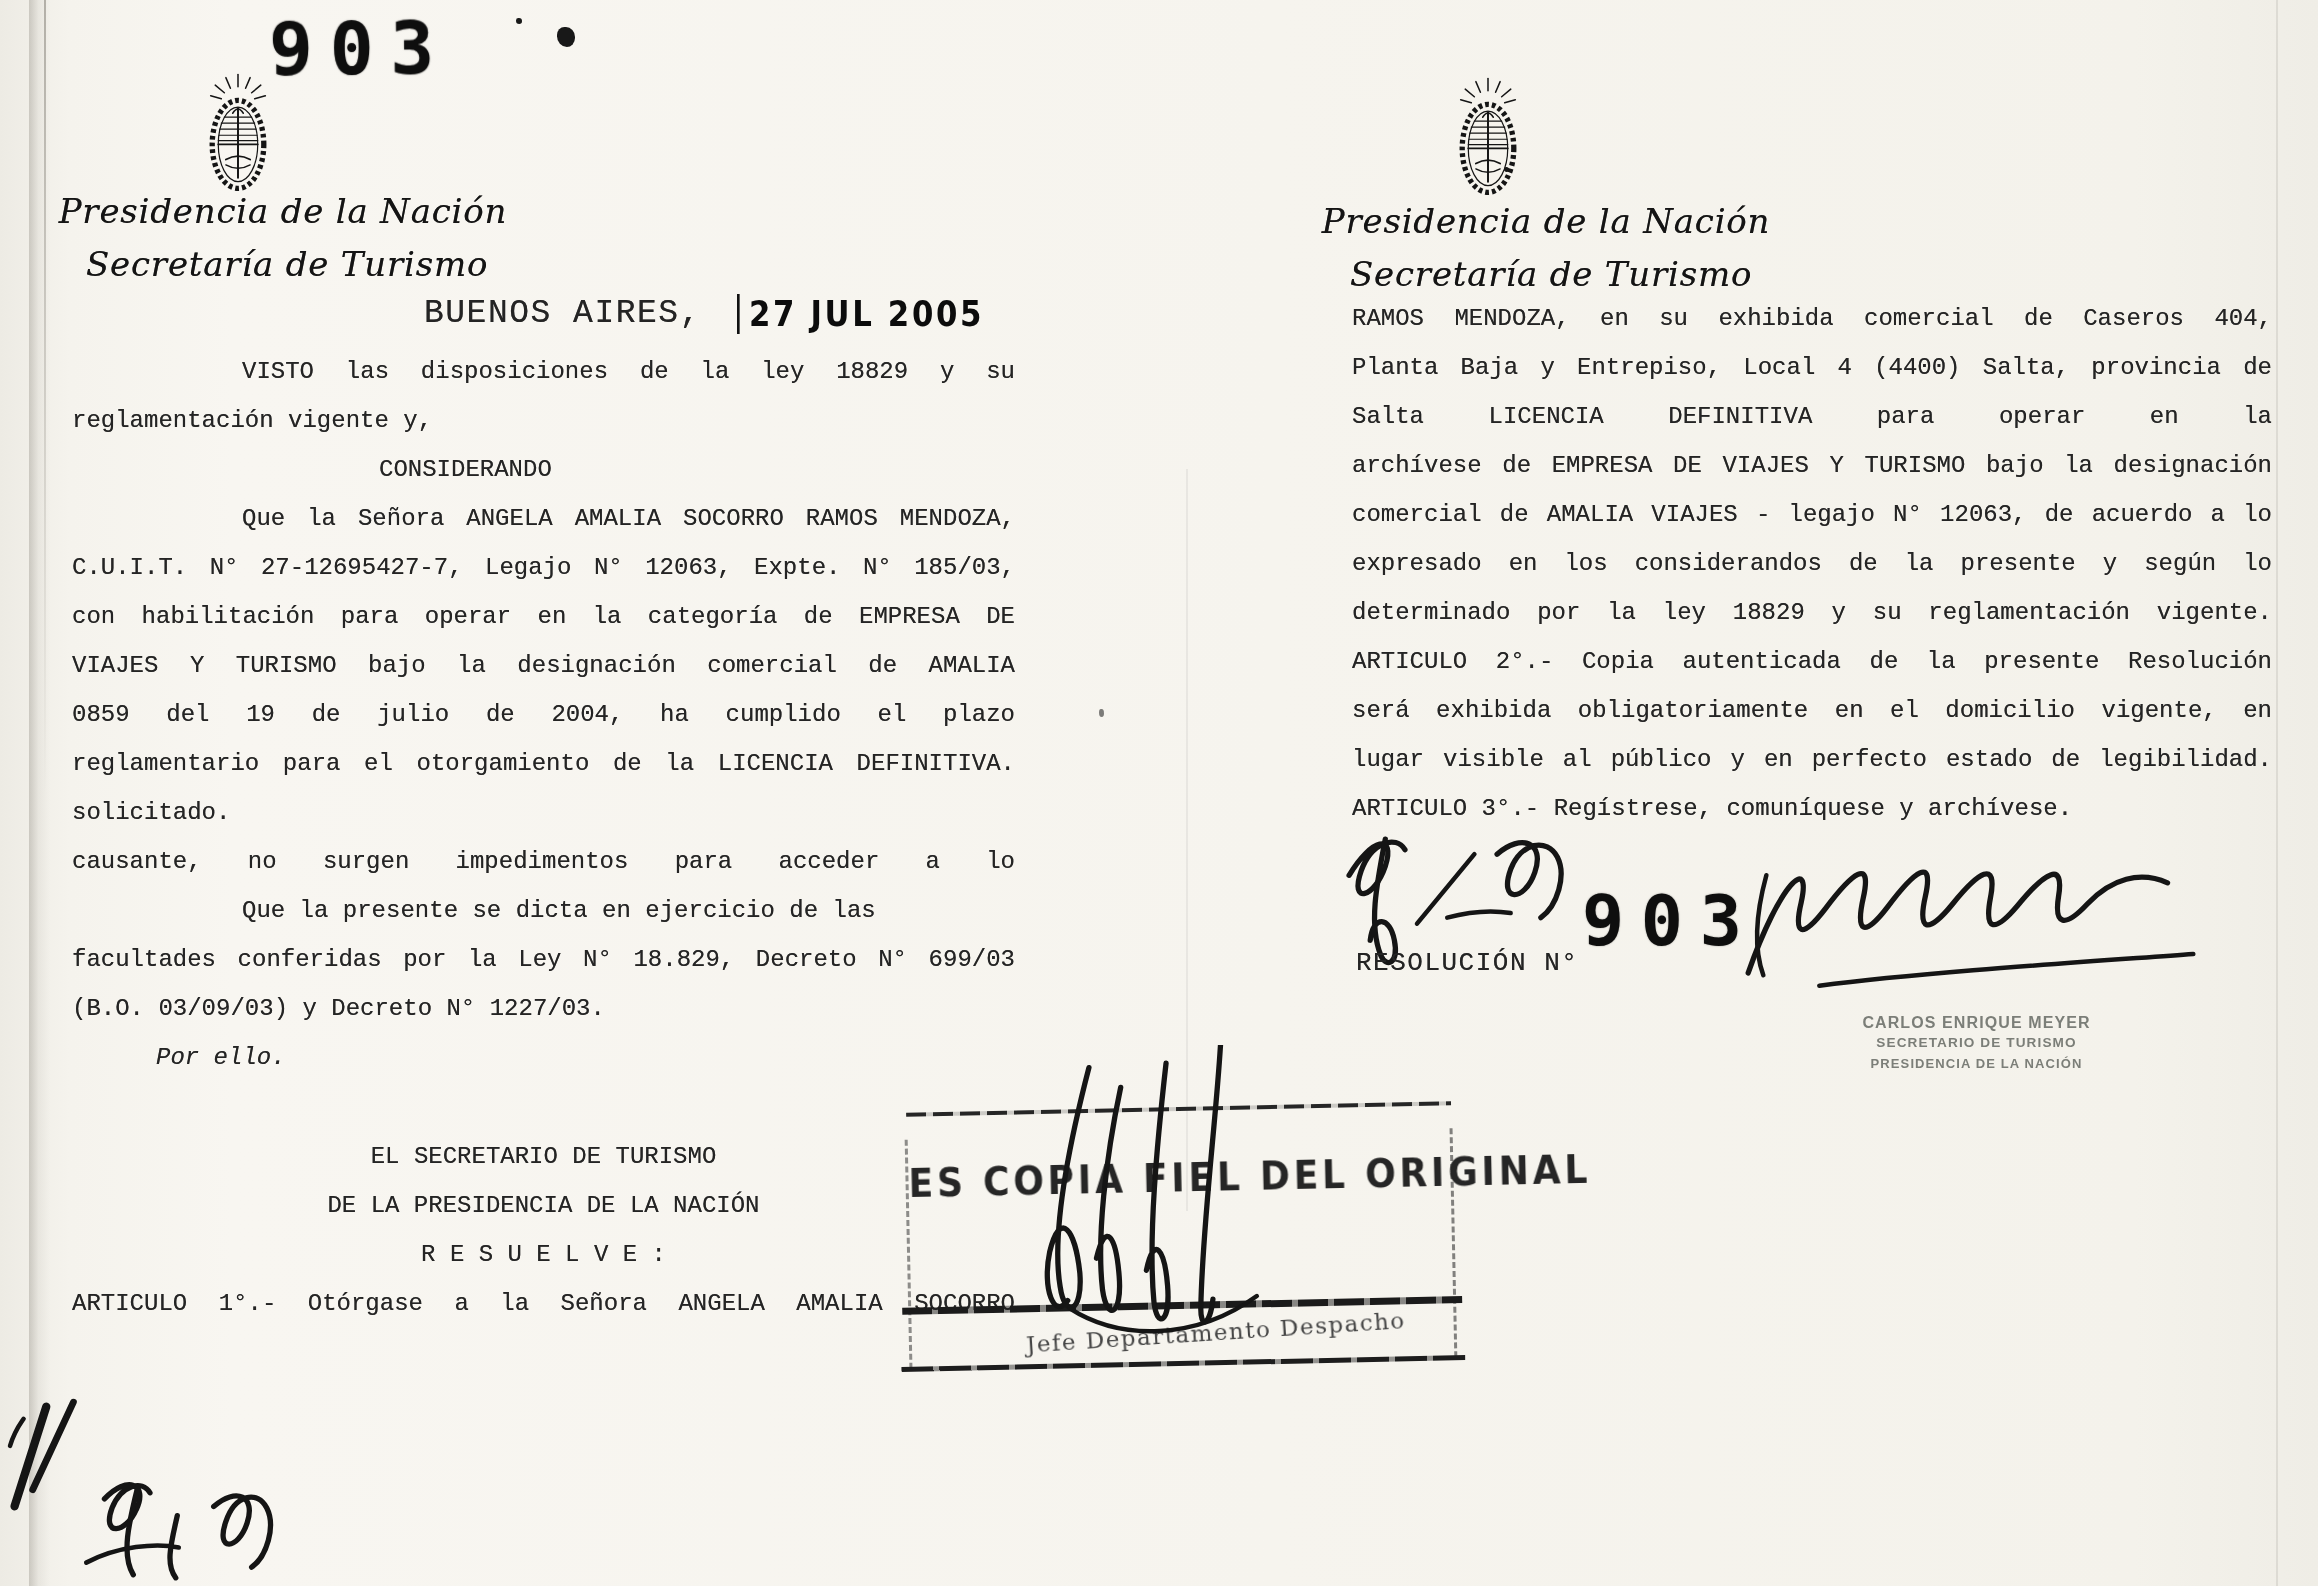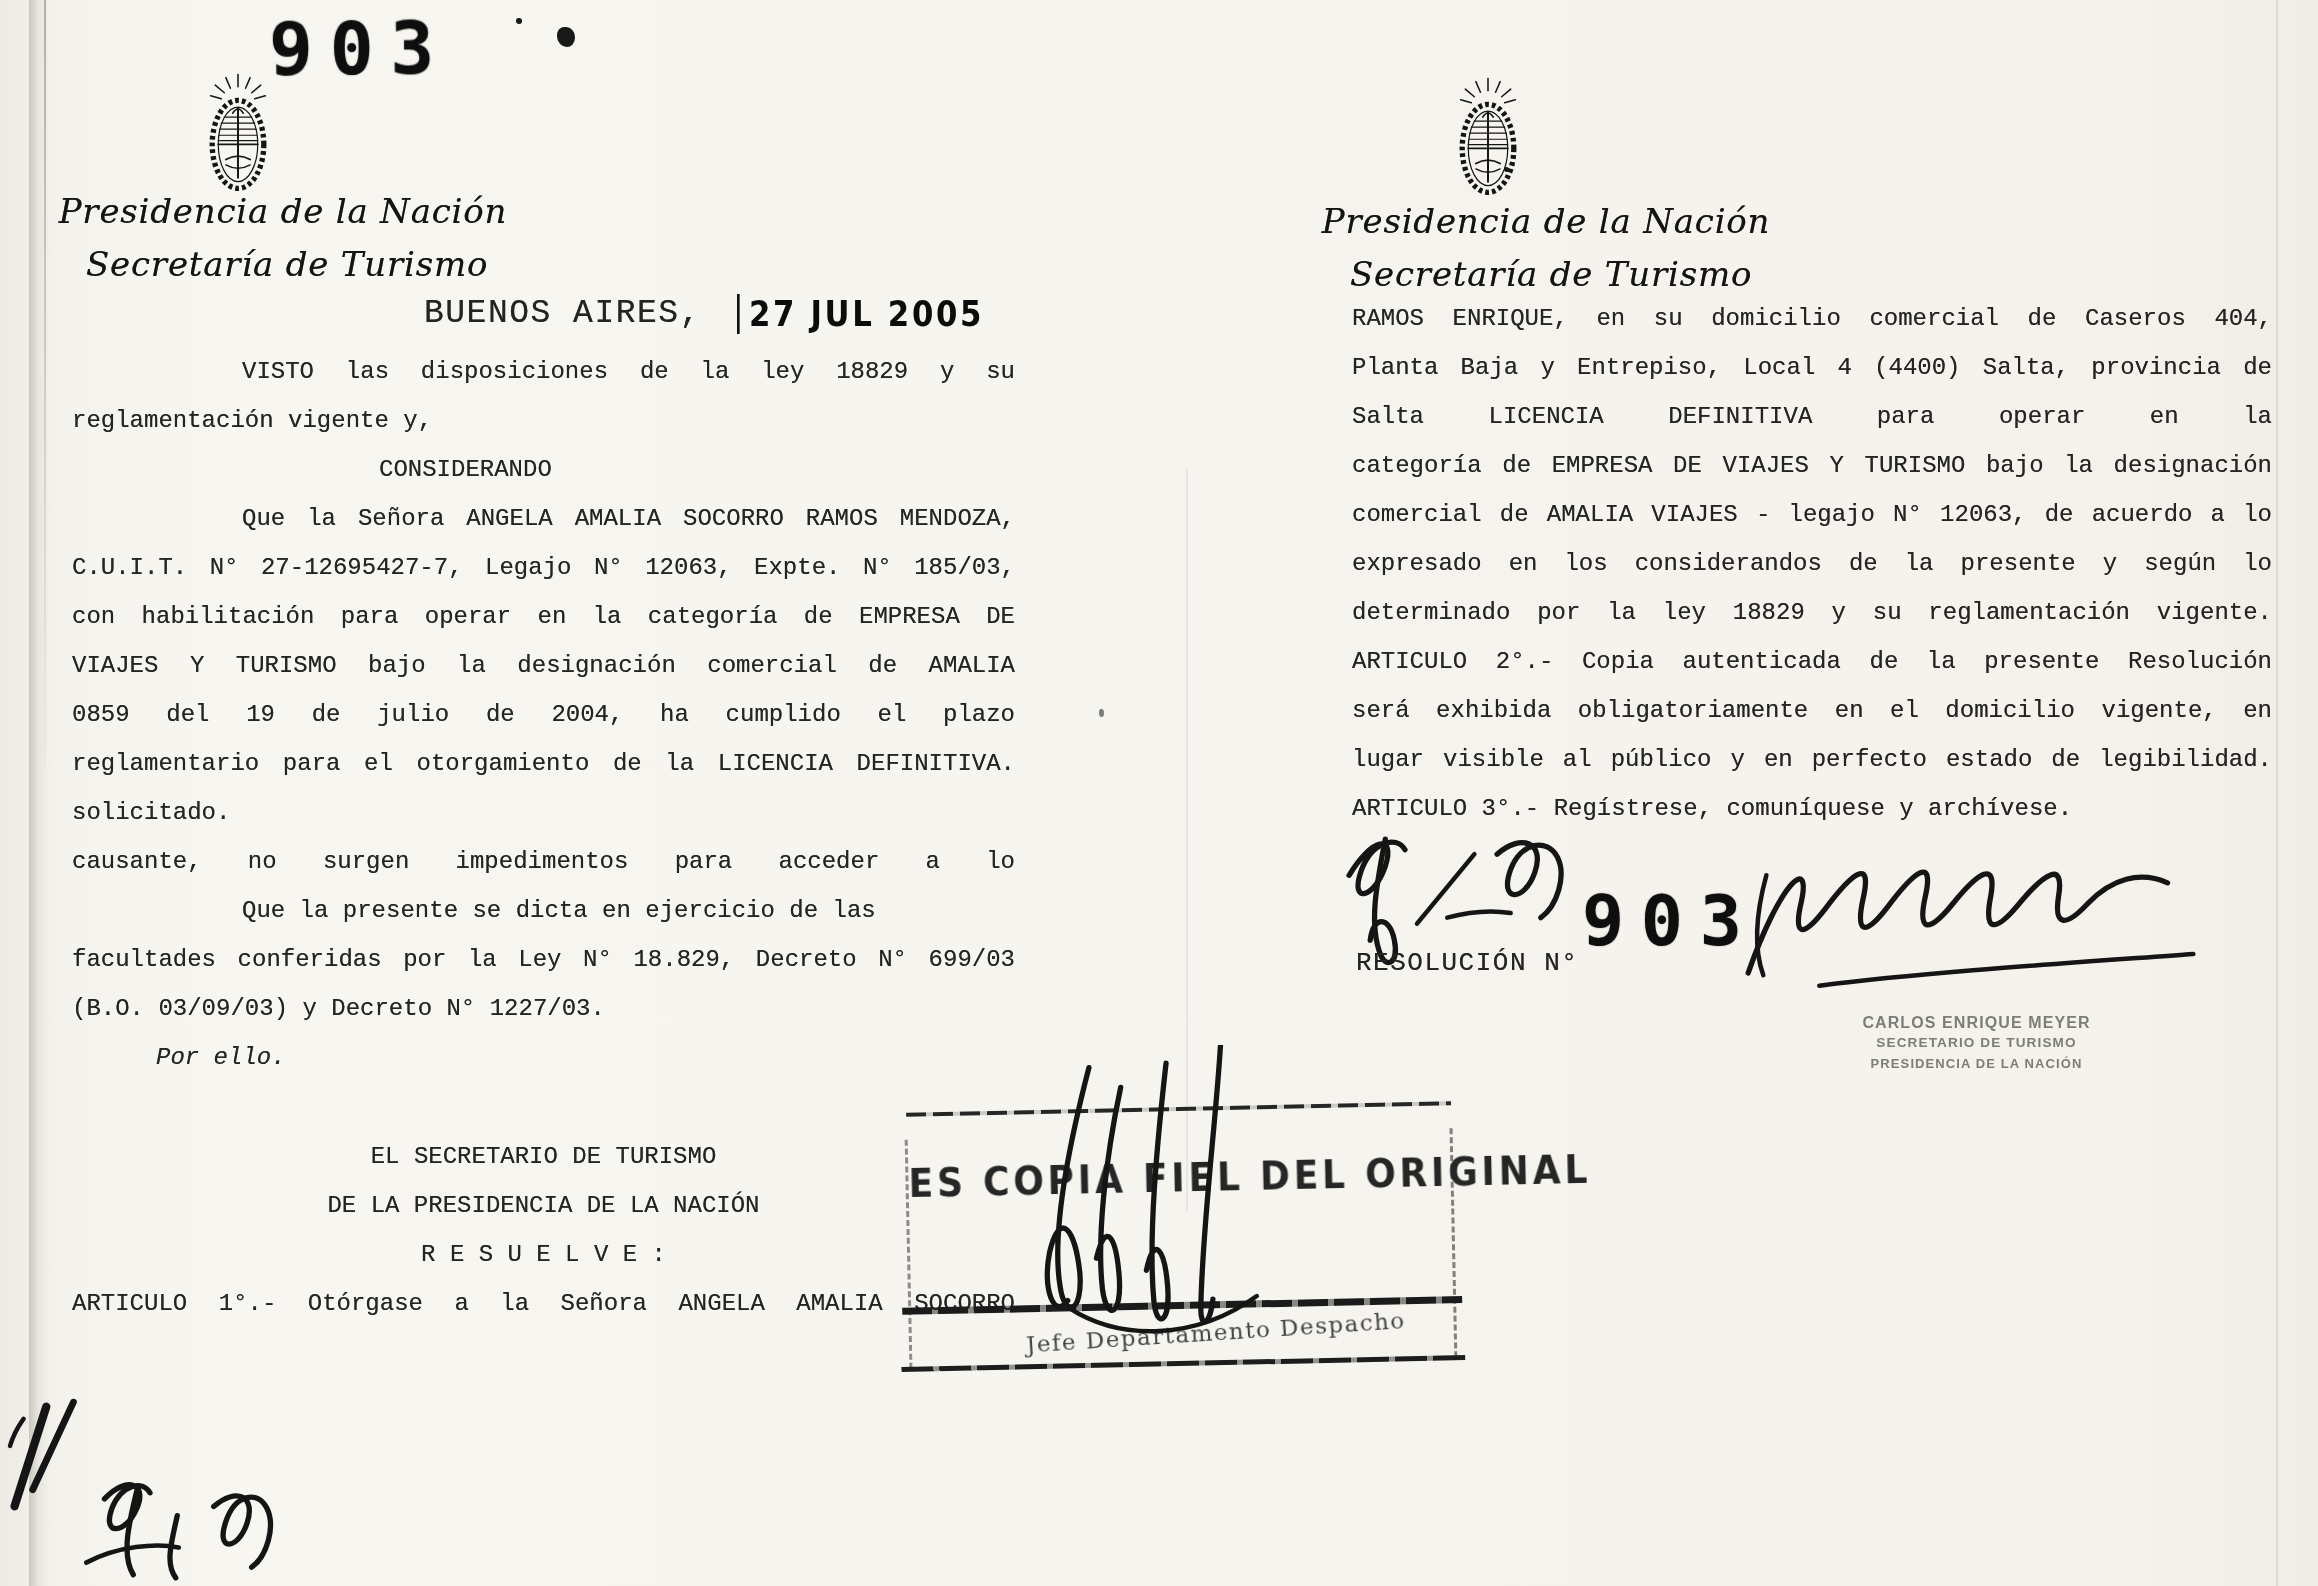--- a/index.html
+++ b/index.html
@@ -188,24 +188,24 @@
       <line x1="46" y1="50" x2="46" y2="142" stroke-width="2.6"></line>
       <path d="M39,57 q7,-11 14,0" stroke-width="2"></path>
       <path d="M30,118 q16,-9 32,0" stroke-width="2.4"></path>
       <path d="M30,125 q16,9 32,0" stroke-width="1.8"></path>
     </svg>
 
     <div class="abs scriptline" style="left:3.8px;top:201px;">Presidencia de la Nación</div>
     <div class="abs scriptline" style="left:32px;top:254px;">Secretaría de Turismo</div>
 
     <div class="tbody" style="left:34px;top:294px;width:920px;">
-        <div class="tline just">RAMOS ENRIQUE, en su domicilio comercial de Caseros 404,</div>
+        <div class="tline just">RAMOS MENDOZA, en su exhibida comercial de Caseros 404,</div>
         <div class="tline just">Planta Baja y Entrepiso, Local 4 (4400) Salta, provincia de</div>
         <div class="tline just">Salta LICENCIA DEFINITIVA para operar en la</div>
-        <div class="tline just">categoría de EMPRESA DE VIAJES Y TURISMO bajo la designación</div>
+        <div class="tline just">archívese de EMPRESA DE VIAJES Y TURISMO bajo la designación</div>
         <div class="tline just">comercial de AMALIA VIAJES - legajo N° 12063, de acuerdo a lo</div>
         <div class="tline just">expresado en los considerandos de la presente y según lo</div>
         <div class="tline just">determinado por la ley 18829 y su reglamentación vigente.</div>
         <div class="tline just">ARTICULO 2°.- Copia autenticada de la presente Resolución</div>
         <div class="tline just">será exhibida obligatoriamente en el domicilio vigente, en</div>
         <div class="tline just">lugar visible al público y en perfecto estado de legibilidad.</div>
         <div class="tline plain">ARTICULO 3°.- Regístrese, comuníquese y archívese.</div>
       </div>
 
     <svg class="abs ink" style="left:7.6px;top:827px;" width="250" height="151" viewBox="0 0 330 200">

